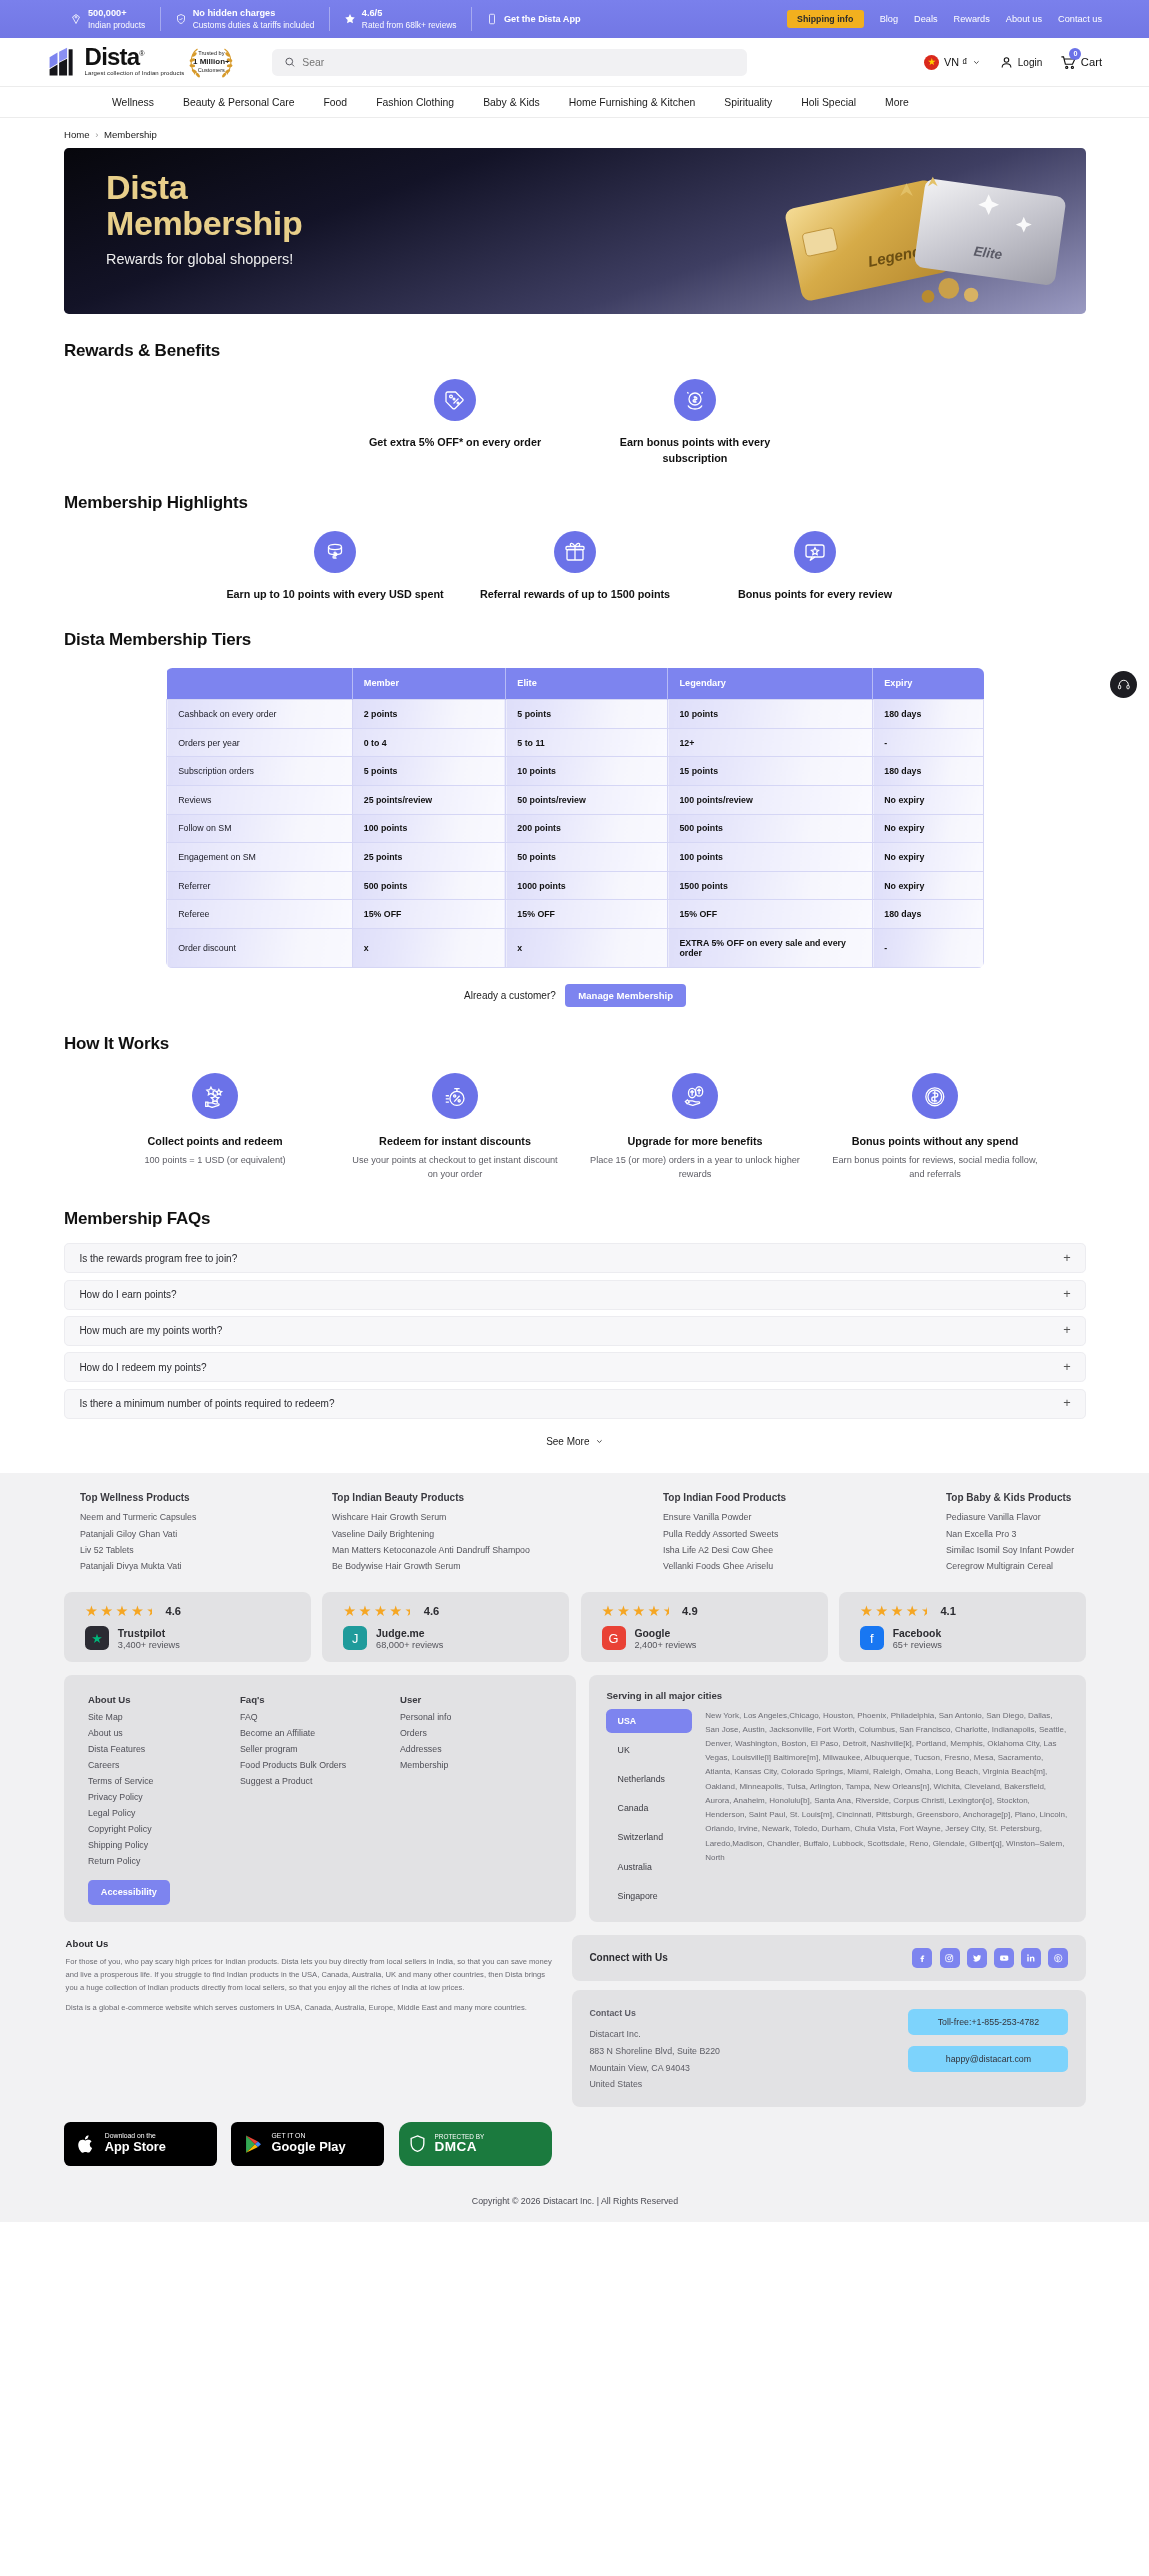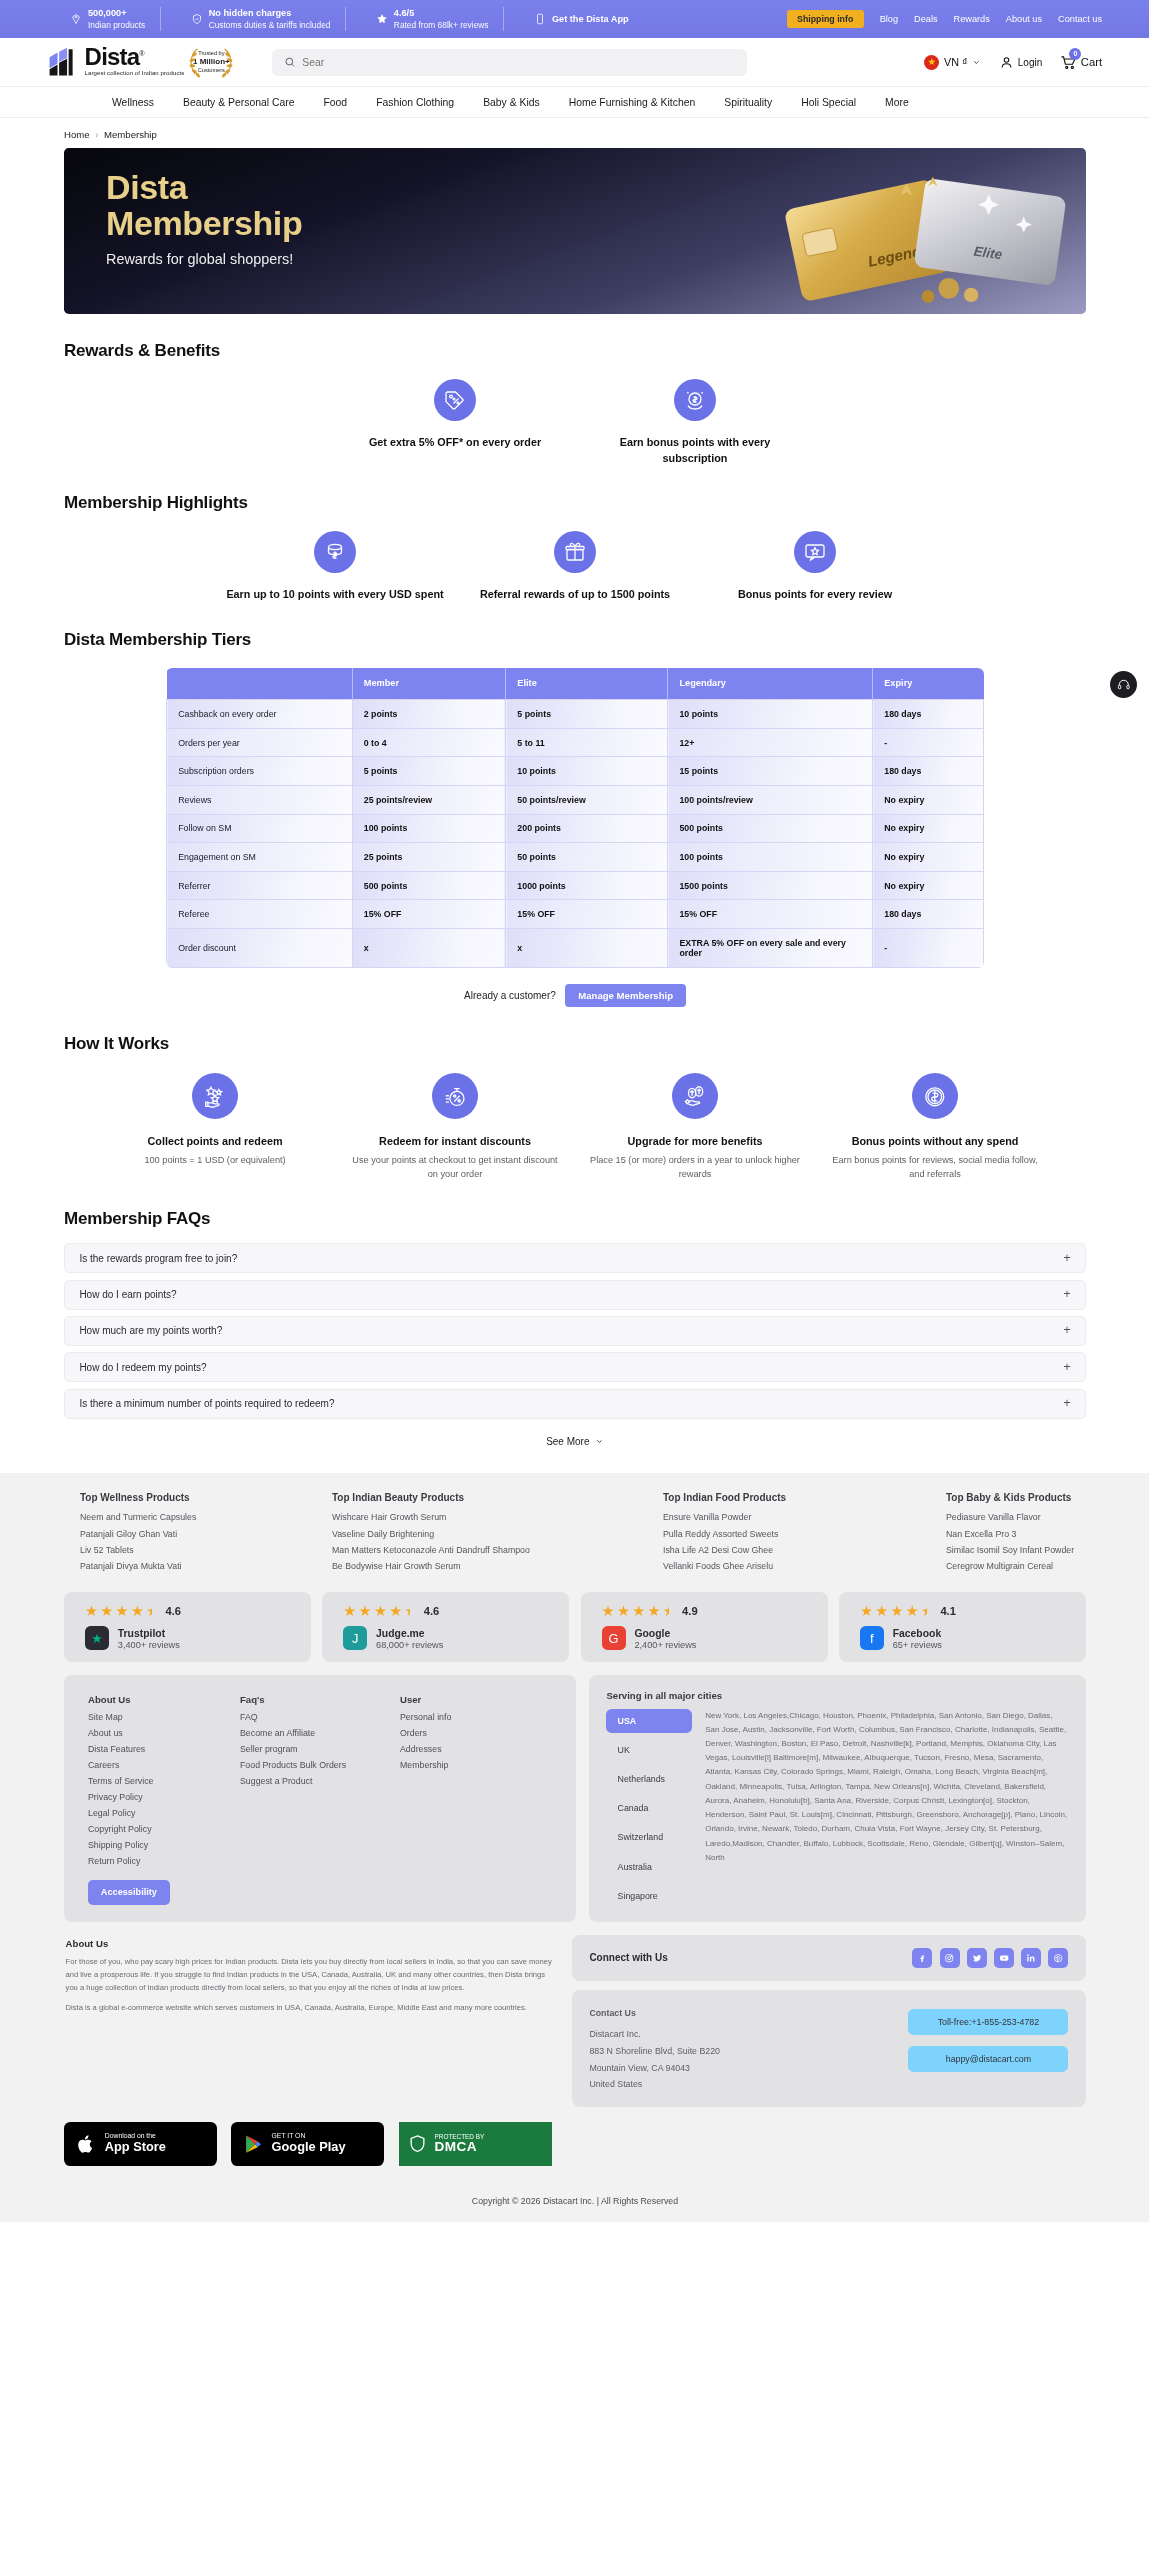--- a/index.html
+++ b/index.html
@@ -16,21 +16,21 @@
   
   .topbar {
     height: 38px;
     background: linear-gradient(180deg,#7a80ec 0%, #7277e4 100%);
     color: #fff;
     display: flex;
     align-items: center;
     padding: 0 48px;
     font-size: 8.8px;
   }
-  .tb-left { display: flex; align-items: center; gap: 16px; }
+  .tb-left { display: flex; align-items: center; gap: 0; }
   .tb-item {
     display: flex; align-items: center; gap: 5.6px;
     padding: 0 14.4px;
     border-right: 0.8px solid rgba(255,255,255,.35);
     height: 24px;
   }
   .tb-item:first-child { padding-left: 22.4px; }
   .tb-txt { line-height: 1.25; }
   .tb-strong { font-weight: 700; font-size: 9.2px; display:block; }
   .tb-sub { font-weight: 400; font-size: 8.4px; display:block; opacity:.97; }
@@ -255,21 +255,21 @@
   }
 
   .badges-row { display:flex; gap: 14.4px; margin-top: 14.4px; padding-bottom: 17.6px; }
   .store-badge {
     width: 153px; height: 44px; background:#000; border-radius: 6.4px;
     display:flex; align-items:center; gap: 8px; padding: 0 11.2px; color:#fff;
   }
   .sb-small { font-size: 6.8px; display:block; line-height:1.2;}
   .sb-big { font-size: 12.8px; font-weight: 700; display:block; line-height:1.15;}
   .dmca-badge {
-    width: 153px; height: 44px; background:#1b7a3e; border-radius: 0;
+    width: 153px; height: 44px; background:#1b7a3e; border-radius: 12px;
     display:flex; align-items:center; gap:7.2px; padding: 0 9.6px; color:#fff;
   }
   .dmca-t1 { font-size:6.4px; display:block; line-height:1.15;}
   .dmca-t2 { font-size:13.6px; font-weight:800; display:block; line-height:1.1; letter-spacing:0.4px;}
 
   .copyright {
     text-align:center; font-size: 8.8px; color:#4a4a52;
     padding: 12.8px 0 16px; background:#f2f2f3;
   }
 

